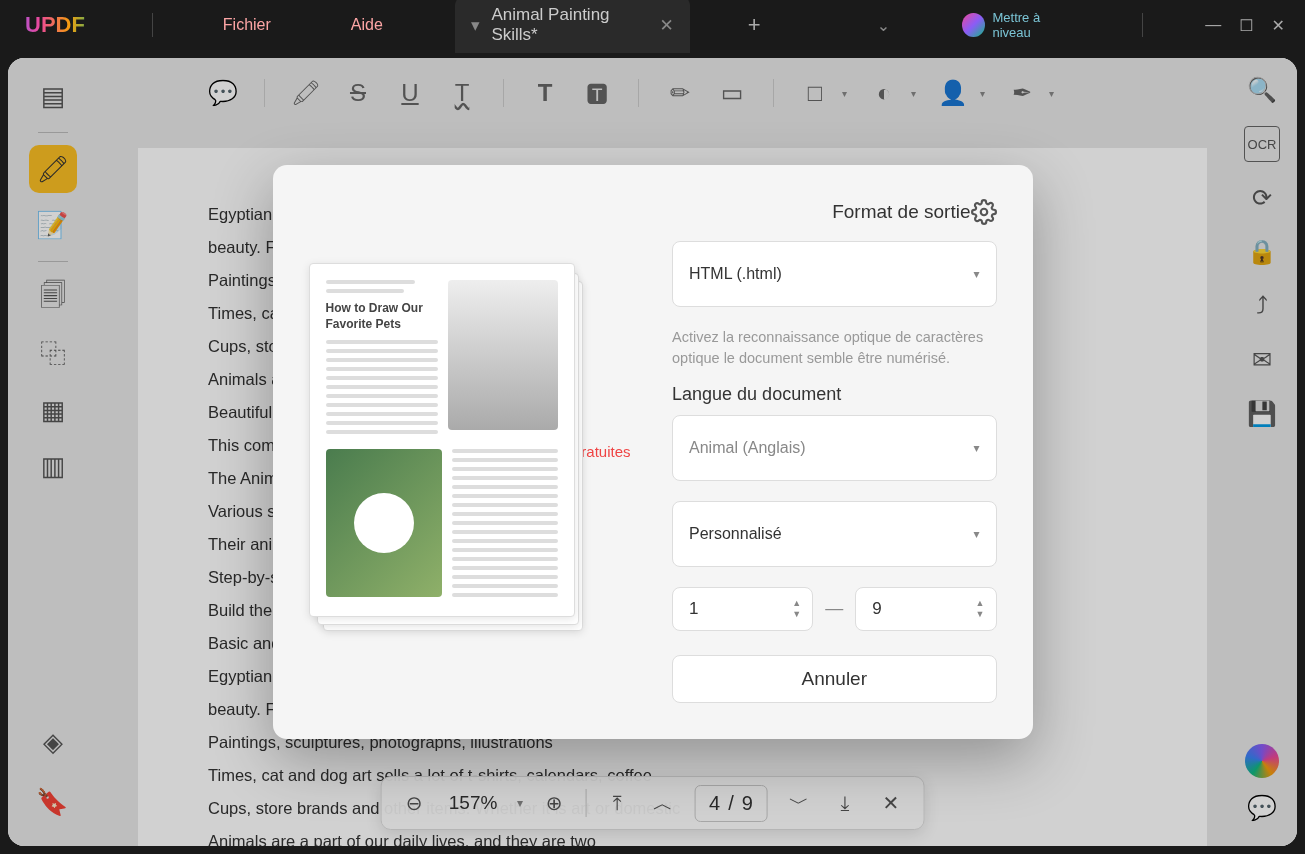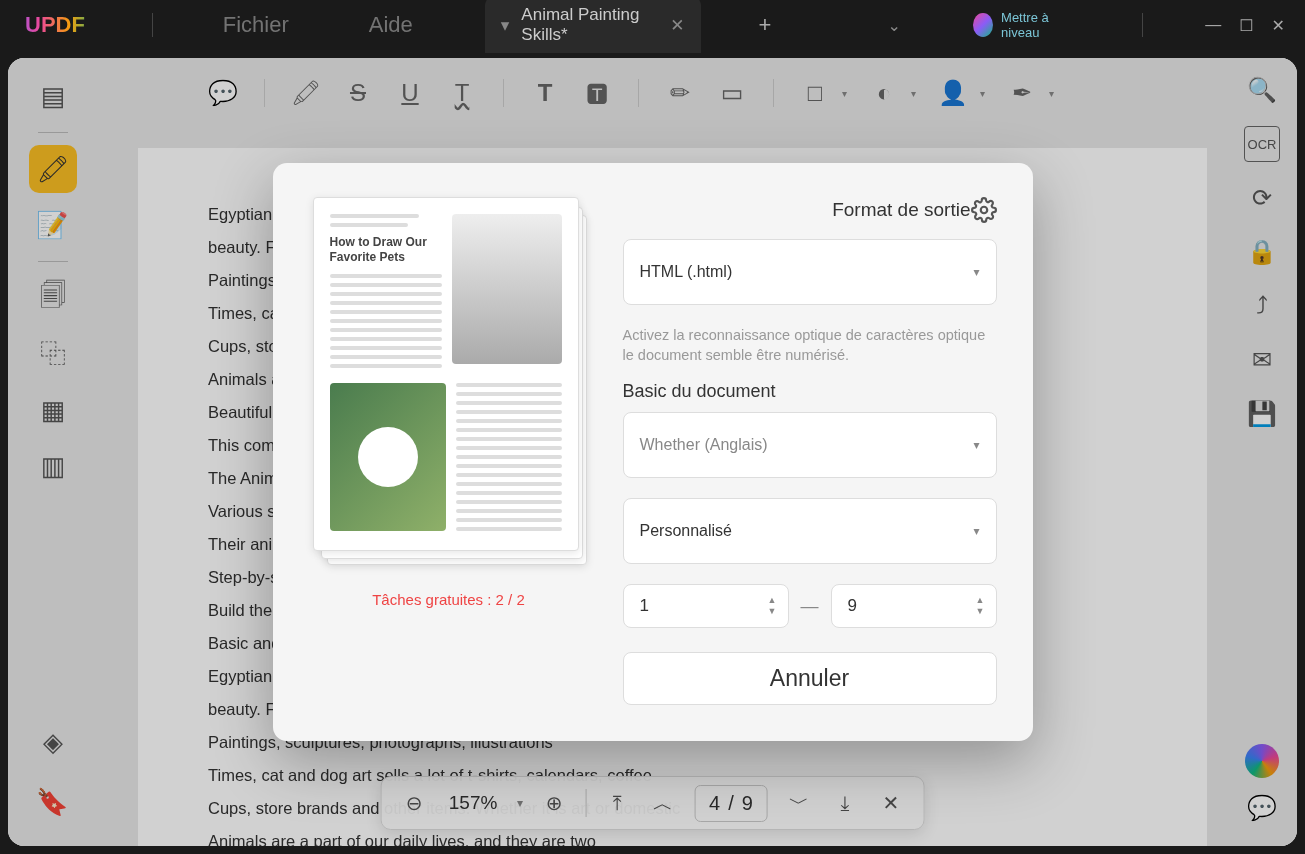--- a/index.html
+++ b/index.html
@@ -2,21 +2,21 @@
 <html><head>
 <meta charset="utf-8">
 <style>
 * { margin: 0; padding: 0; box-sizing: border-box; font-family: -apple-system, "Segoe UI", sans-serif; }
 body { width: 1305px; height: 854px; background: #1a1a1a; overflow: hidden; position: relative; }
 
 
 .titlebar { height: 50px; background: #1a1a1a; display: flex; align-items: center; padding: 0 10px; gap: 44px; }
 .logo { font-size: 22px; font-weight: bold; background: linear-gradient(90deg, #8b5cf6, #ec4899, #f59e0b, #10b981); -webkit-background-clip: text; -webkit-text-fill-color: transparent; padding: 0 15px; }
 .divider-v { width: 1px; height: 24px; background: #444; margin: 0 8px; }
-.menu-item { color: #737373; padding: 0 18px; font-size: 22px; cursor: pointer; }
+.menu-item { color: #fca5a5; padding: 0 18px; font-size: 16px; cursor: pointer; }
 .tab { background: #2a2a2a; border-radius: 8px 8px 0 0; padding: 8px 16px; color: #ccc; display: flex; align-items: center; gap: 12px; font-size: 17px; margin-left: 10px; }
 .tab-close { color: #888; cursor: pointer; }
 .tab-add { color: #aaa; padding: 0 14px; font-size: 22px; cursor: pointer; }
 .spacer { flex: 1; }
 .upgrade { display: flex; align-items: center; gap: 8px; color: #7bc5d6; font-size: 13px; padding: 0 14px; cursor: pointer; }
 .upgrade-icon { width: 24px; height: 24px; border-radius: 50%; background: linear-gradient(135deg, #ec4899, #8b5cf6, #10b981); }
 .win-controls { display: flex; gap: 18px; color: #aaa; padding: 0 10px; }
 .win-btn { cursor: pointer; font-size: 16px; }
 
 
@@ -45,21 +45,21 @@
 .doc-area { position: absolute; left: 130px; right: 90px; top: 90px; bottom: 0; background: #fff; padding: 50px 60px 0 70px; overflow: hidden; }
 .doc-columns { display: flex; gap: 40px; }
 .doc-text { flex: 1; line-height: 2.0; font-size: 16.5px; color: #333; }
 .doc-image { flex: 0 0 420px; height: 260px; background: linear-gradient(135deg, #999, #777); border-radius: 4px; margin-top: 44px; }
 
 
 .overlay { position: absolute; inset: 0; background: rgba(0,0,0,0.18); display: flex; align-items: center; justify-content: center; }
 
 
 .dialog { width: 760px; background: #f5f5f5; border-radius: 14px; padding: 34px 36px 36px 36px; display: flex; gap: 34px; box-shadow: 0 20px 60px rgba(0,0,0,0.3); }
-.preview-col { flex: 0 0 280px; display: flex; flex-direction: column; align-items: center; }
+.preview-col { flex: 0 0 280px; display: flex; flex-direction: row; align-items: center; }
 .preview-stack { position: relative; width: 272px; height: 376px; }
 .preview-page { position: absolute; background: #fff; border: 1px solid #ddd; border-radius: 4px; box-shadow: 0 2px 8px rgba(0,0,0,0.1); }
 .preview-page.p3 { width: 260px; height: 350px; left: 14px; top: 18px; }
 .preview-page.p2 { width: 262px; height: 352px; left: 8px; top: 10px; }
 .preview-page.p1 { width: 266px; height: 354px; left: 0; top: 0; padding: 16px; }
 .pv-col-row { display: flex; gap: 10px; }
 .pv-txt { flex: 1; }
 .pv-line { height: 4px; background: #ddd; margin-bottom: 5px; border-radius: 2px; }
 .pv-title { font-size: 12px; font-weight: bold; color: #444; margin: 8px 0; line-height: 1.3; }
 .pv-dog { width: 110px; height: 150px; background: linear-gradient(180deg, #eee, #aaa); border-radius: 4px; }
@@ -79,21 +79,21 @@
 .toggle-knob { width: 18px; height: 18px; background: #fff; border-radius: 50%; position: absolute; left: 2px; top: 2px; }
 .hint { font-size: 14.5px; color: #999; line-height: 1.4; margin-bottom: 16px; }
 .label { font-size: 18px; color: #333; margin-bottom: 10px; }
 .range-row { display: flex; align-items: center; gap: 12px; margin-bottom: 24px; }
 .spinner { flex: 1; background: #fff; border: 1px solid #ddd; border-radius: 8px; display: flex; align-items: center; padding: 10px 10px 10px 16px; font-size: 17px; }
 .spinner-val { flex: 1; color: #333; }
 .spinner-btns { display: flex; flex-direction: column; font-size: 9px; color: #888; line-height: 1; }
 .spinner-btns span { cursor: pointer; padding: 1px; }
 .range-dash { color: #888; font-size: 18px; }
 .btn-row { display: flex; gap: 18px; }
-.btn { flex: 1; padding: 12px; border-radius: 8px; font-size: 23px; text-align: center; cursor: pointer; border: 1px solid #ddd; }
+.btn { flex: 1; padding: 12px; border-radius: 8px; font-size: 19px; text-align: center; cursor: pointer; border: 1px solid #ddd; }
 .btn.cancel { background: #fff; color: #333; }
 .btn.export { background: #a98df4; color: #fff; border-color: #a98df4; }
 
 
 .bottombar { position: absolute; left: 50%; transform: translateX(-50%); bottom: 16px; height: 54px; background: rgba(255,255,255,0.95); border: 1px solid #ddd; border-radius: 10px; display: flex; align-items: center; gap: 16px; padding: 0 18px; box-shadow: 0 4px 16px rgba(0,0,0,0.12); }
 .bb-btn { width: 30px; height: 30px; display: flex; align-items: center; justify-content: center; cursor: pointer; color: #555; font-size: 20px; }
 .zoom-val { font-size: 19px; color: #333; min-width: 56px; text-align: center; }
 .bb-sep { width: 1px; height: 28px; background: #ccc; }
 .page-box { background: #fff; border: 1px solid #ccc; border-radius: 6px; padding: 6px 14px; font-size: 20px; color: #333; display: flex; gap: 8px; }
 </style>
@@ -302,23 +302,23 @@
               </svg>
           </div>
         </div>
         <div class="select">
           <span>HTML (.html)</span>
           <span class="caret">▾</span>
         </div>
 
         <div class="hint">Activez la reconnaissance optique de caractères optique le document semble être numérisé.</div>
 
-        <div class="label">Basic du document</div>
+        <div class="label">Langue du document</div>
         <div class="select" style="color:#888">
-          <span>Whether (Anglais)</span>
+          <span>Animal (Anglais)</span>
           <span class="caret">▾</span>
         </div>
 
         <div class="select">
           <span>Personnalisé</span>
           <span class="caret">▾</span>
         </div>
 
         <div class="range-row">
           <div class="spinner">

